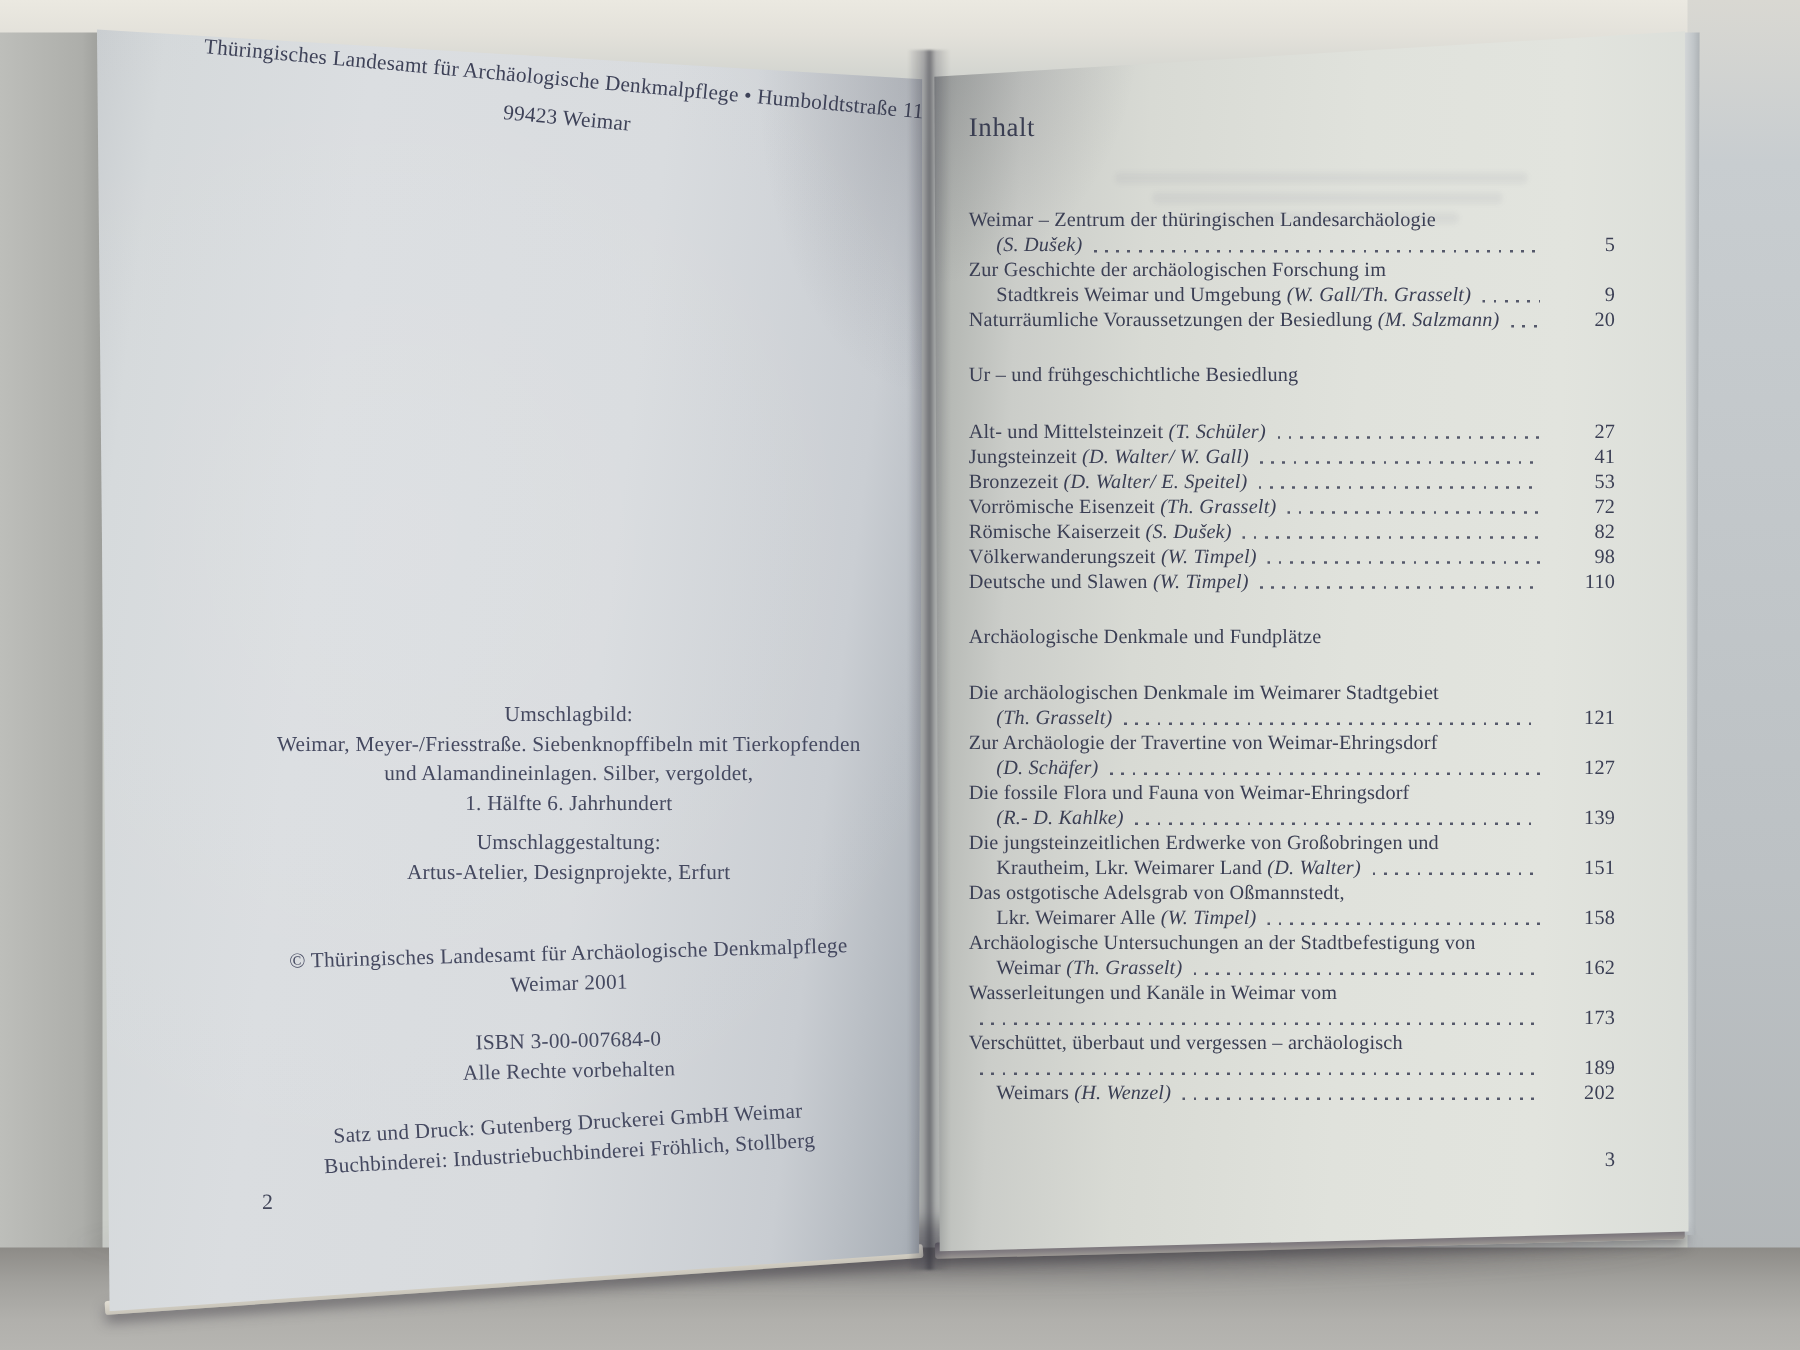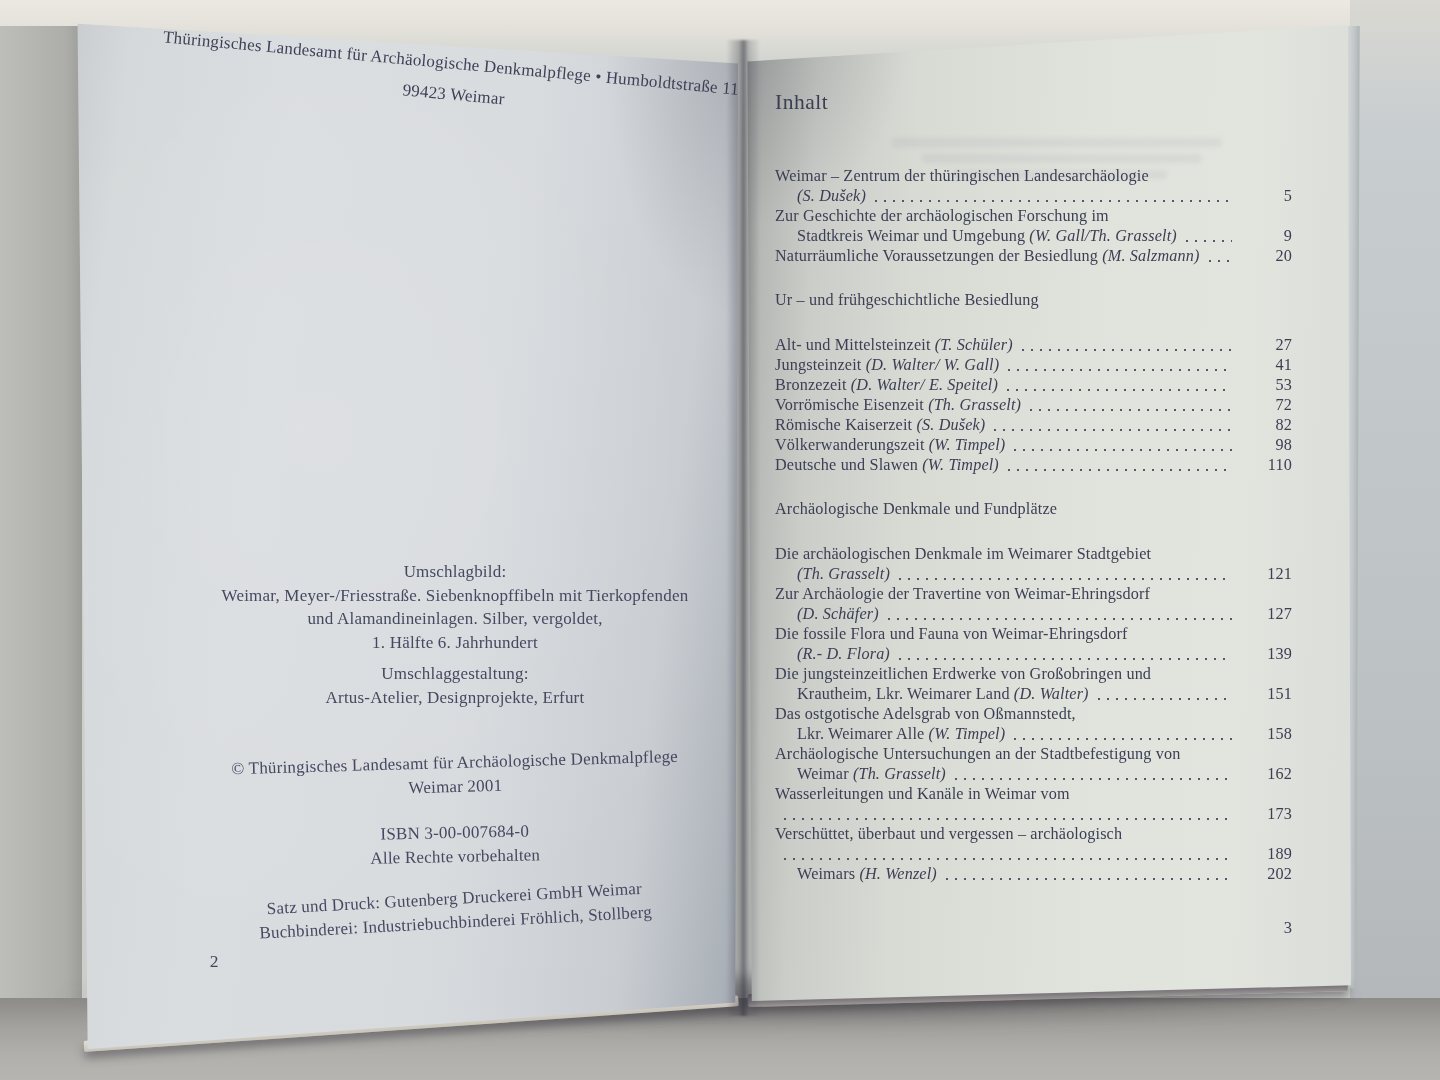--- a/index.html
+++ b/index.html
@@ -206,21 +206,21 @@
         </div>
         <div class="row cont">
           <span class="txt"><i>(D. Schäfer)</i></span>
           <span class="dots"></span>
           <span class="pg">127</span>
         </div>
         <div class="row">
           <span class="txt"><span>Die fossile Flora und Fauna von Weimar-Ehringsdorf</span></span>
         </div>
         <div class="row cont">
-          <span class="txt"><i>(R.- D. Flora)</i></span>
+          <span class="txt"><i>(R.- D. Kahlke)</i></span>
           <span class="dots"></span>
           <span class="pg">139</span>
         </div>
         <div class="row">
           <span class="txt"><span>Die jungsteinzeitlichen Erdwerke von Großobringen und</span></span>
         </div>
         <div class="row cont">
           <span class="txt"><span>Krautheim, Lkr. Weimarer Land </span><i>(D. Walter)</i></span>
           <span class="dots"></span>
           <span class="pg">151</span>

